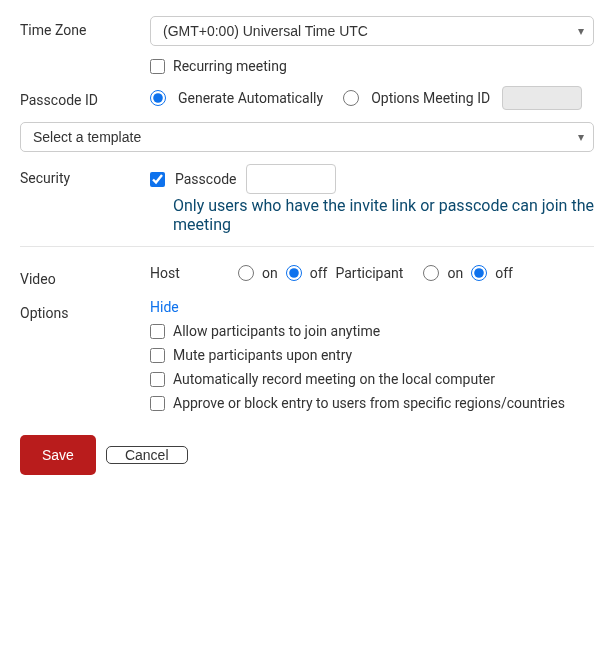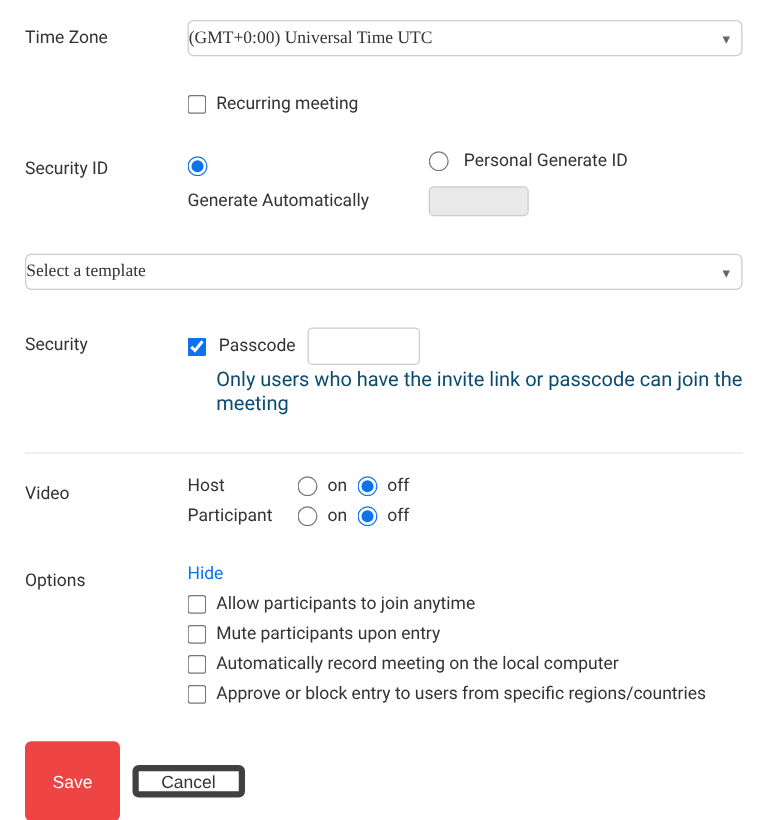--- a/index.html
+++ b/index.html
@@ -9,21 +9,21 @@
       color: #333;
       background: #fff;
       width: 614px;
       min-height: 656px;
       padding: 16px 20px;
     }
 
     .form-row {
       display: flex;
       align-items: flex-start;
-      margin-bottom: 30px;
+      margin-bottom: 12px;
       justify-content: flex-end;
     }
 
     .form-label {
       width: 130px;
       min-width: 130px;
       padding-top: 6px;
       font-size: 14px;
       color: #333;
     }
@@ -47,29 +47,28 @@
     }
 
     
     .select-wrapper {
       position: relative;
       width: 100%;
     }
 
     .select-box {
       width: 100%;
-      padding: 6px 32px 6px 0;
+      padding: 6px 32px 6px 12px;
       border: 1px solid #ccc;
       border-radius: 5px;
       appearance: none;
       background: #fff;
       font-size: 14px;
       color: #333;
       cursor: pointer;
-      font-family: Liberation Serif, serif;
     }
 
     .select-arrow {
       position: absolute;
       right: 10px;
       top: 50%;
       transform: translateY(-50%);
       pointer-events: none;
       color: #666;
       font-size: 12px;
@@ -177,50 +176,50 @@
 
     
     .btn-row {
       display: flex;
       align-items: center;
       gap: 10px;
       margin-top: 24px;
     }
 
     .btn-save {
-      background: #ef4444;
+      background: #b91c1c;
       color: #fff;
       border: none;
       border-radius: 5px;
-      padding: 24px 22px;
+      padding: 12px 22px;
       font-size: 14px;
       cursor: pointer;
       font-weight: 500;
     }
 
     .btn-cancel {
       background: #fff;
       color: #333;
-      border: 5px solid #404040;
+      border: 1px solid #404040;
       border-radius: 5px;
       padding: 0 18px;
       font-size: 14px;
       cursor: pointer;
     }
 
     
     .security-content {
       display: flex;
       flex-direction: column;
     }
 
     
     .video-sub {
       display: flex;
-      flex-direction: column;
+      flex-direction: row;
       gap: 8px;
     }
   </style>
 </head>
 <body>
 
 <div class="form-row">
   <div class="form-label">Time Zone</div>
   <div class="form-content">
     <div class="select-wrapper">
@@ -236,30 +235,30 @@
   <div class="form-label"></div>
   <div class="form-content">
     <div class="checkbox-row">
       <input type="checkbox" class="checkbox-input" style="">
       <span class="checkbox-label">Recurring meeting</span>
     </div>
   </div>
 </div>
 
 <div class="form-row">
-  <div class="form-label">Security ID</div>
+  <div class="form-label">Passcode ID</div>
   <div class="form-content">
     <div class="meeting-id-row">
       <div class="inline-row">
         <input type="radio" name="meetingId" class="radio-input" checked="" style="">
         <span class="radio-label">Generate Automatically</span>
       </div>
       <div class="inline-row">
         <input type="radio" name="meetingId" class="radio-input" style="">
-        <span class="radio-label">Personal Generate ID</span>
+        <span class="radio-label">Options Meeting ID</span>
         <div class="personal-id-input"></div>
       </div>
     </div>
   </div>
 </div>
 
 <div class="form-row">
   <div class="form-content">
     <div class="select-wrapper">
       <select class="select-box">

